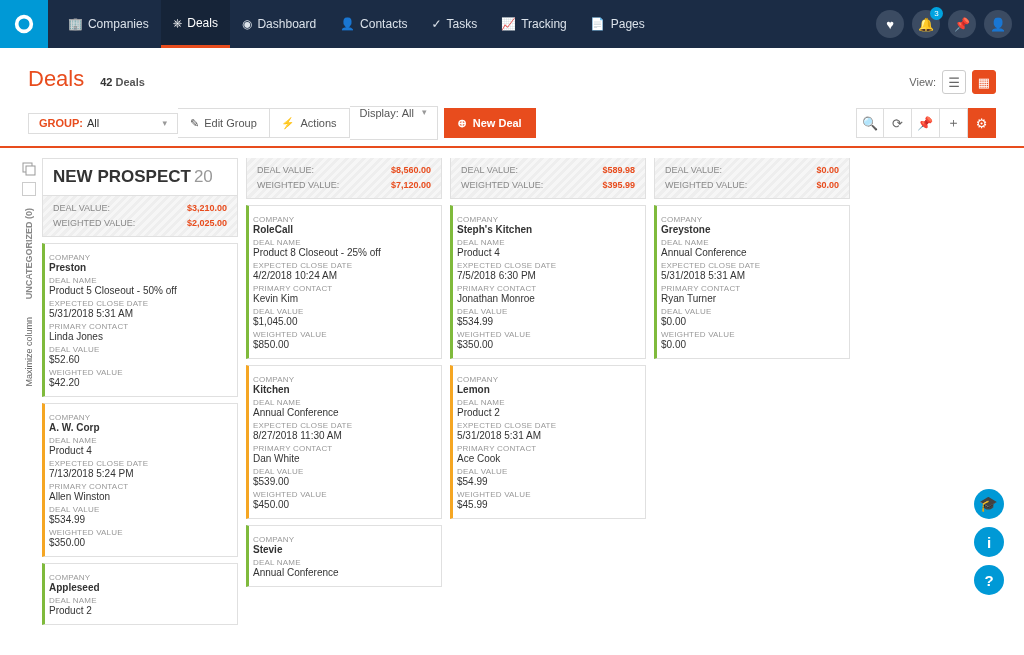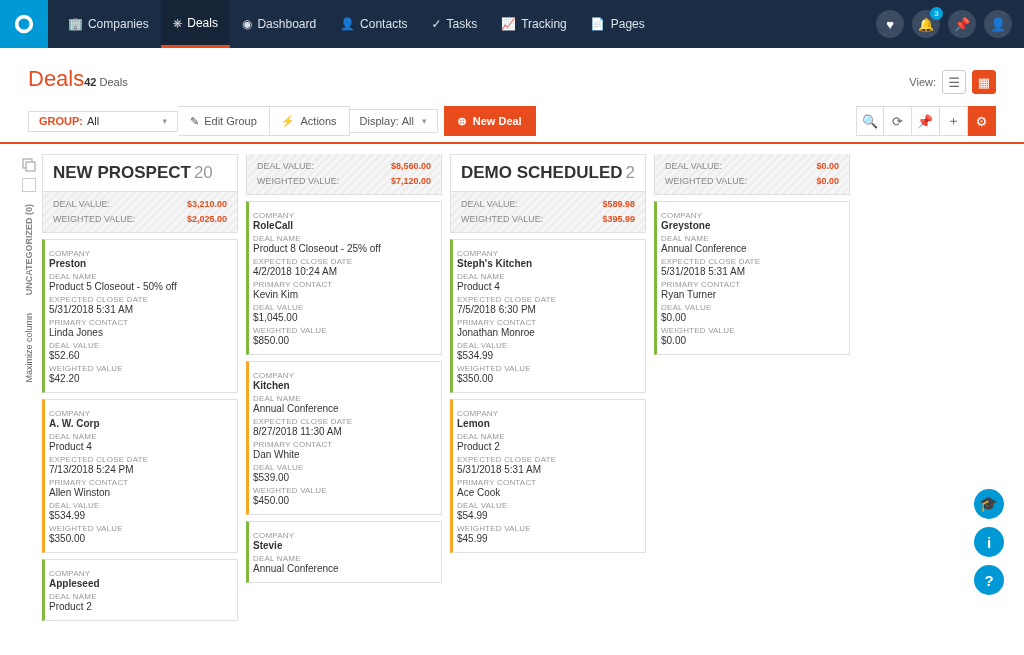--- a/index.html
+++ b/index.html
@@ -14,32 +14,32 @@
 .navitem.active { color: #fff; border-bottom: 3px solid #e84c1d; background: #162438; }
 .navitem .icon { font-size: 12px; }
 .navspacer { flex: 1; }
 .navright { display: flex; gap: 8px; align-items: center; }
 .navcircle { width: 28px; height: 28px; border-radius: 50%; background: #3b4b62; display: flex; align-items: center; justify-content: center; color: #fff; font-size: 13px; cursor: pointer; position: relative; }
 .badge { position: absolute; top: -3px; right: -3px; background: #00a3e0; color: #fff; font-size: 8px; width: 13px; height: 13px; border-radius: 50%; display: flex; align-items: center; justify-content: center; }
 
 
 .pageheader { display: flex; align-items: baseline; padding: 18px 28px 8px 28px; }
 .pagetitle { font-size: 22px; color: #e84c1d; font-weight: normal; }
-.dealcount { font-size: 11px; color: #555; }
+.dealcount { margin-left: 16px; font-size: 11px; color: #555; font-weight: bold; }
 .dealcount b { color: #333; }
 .viewright { margin-left: auto; display: flex; align-items: center; gap: 6px; font-size: 11px; color: #666; }
 .viewbtn { width: 24px; height: 24px; border: 1px solid #ccc; border-radius: 3px; display: flex; align-items: center; justify-content: center; cursor: pointer; font-size: 13px; }
 .viewbtn.active { background: #e84c1d; color: #fff; border-color: #e84c1d; }
 
 
 .toolbar { display: flex; align-items: center; padding: 4px 28px 6px 28px; border-bottom: 2px solid #e84c1d; }
 .group { border: 1px solid #ddd; height: 21px; display: flex; align-items: center; padding: 0 10px; font-size: 11px; gap: 4px; width: 150px; cursor: pointer;}
 .group b { color: #e84c1d; }
 .tbtn { border: 1px solid #ddd; border-left: none; height: 30px; display: flex; align-items: center; padding: 0 12px; font-size: 11px; gap: 5px; color: #555; cursor: pointer;}
-.display { border: 1px solid #ddd; border-left: none; height: 24px; display: flex; align-items: center; padding: 0 10px; font-size: 11px; color: #555; cursor: pointer;}
+.display { border: 1px solid #ddd; border-left: none; height: 34px; display: flex; align-items: flex-start; padding: 0 10px; font-size: 11px; color: #555; cursor: pointer;}
 .newdeal { height: 30px; background: #e84c1d; color: #fff; font-size: 11px; font-weight: bold; padding: 0 14px; display: flex; align-items: center; gap: 6px; cursor: pointer; margin-left: 6px;}
 .tbspacer { flex: 1; }
 .tbicon { width: 28px; height: 30px; border: 1px solid #ddd; border-left: none; display: flex; align-items: center; justify-content: center; color: #666; cursor: pointer; font-size: 13px;}
 .tbicon.first { border-left: 1px solid #ddd; }
 .tbicon.cog { background: #e84c1d; color: #fff; border-color: #e84c1d; }
 
 
 .boardwrap { display: flex; padding: 10px 0 0 16px; height: calc(655px - 48px - 52px - 40px); }
 .leftrail { width: 26px; display: flex; flex-direction: column; align-items: center; gap: 6px; padding-top: 4px;}
 .leftrail .side { writing-mode: vertical-rl; transform: rotate(180deg); font-size: 9px; color: #888; font-weight: bold; padding: 6px 0; }
@@ -259,21 +259,20 @@
             </div>
             <div class="card green">
               <div class="lbl">COMPANY</div>
               <div class="v bold">Stevie</div>
                 <div class="lbl">DEAL NAME</div>
               <div class="v">Annual Conference</div>
             </div>
           </div>
         </div>
         <div class="column">
-    <div class="colhead">DEMO SCHEDULED<span class="cnt">2</span></div>
     <div class="colvals">
       <div class="row">
               <span class="lbl">DEAL VALUE:</span>
               <span class="val">$589.98</span>
             </div>
       <div class="row">
               <span class="lbl">WEIGHTED VALUE:</span>
               <span class="val">$395.99</span>
             </div>
     </div>

